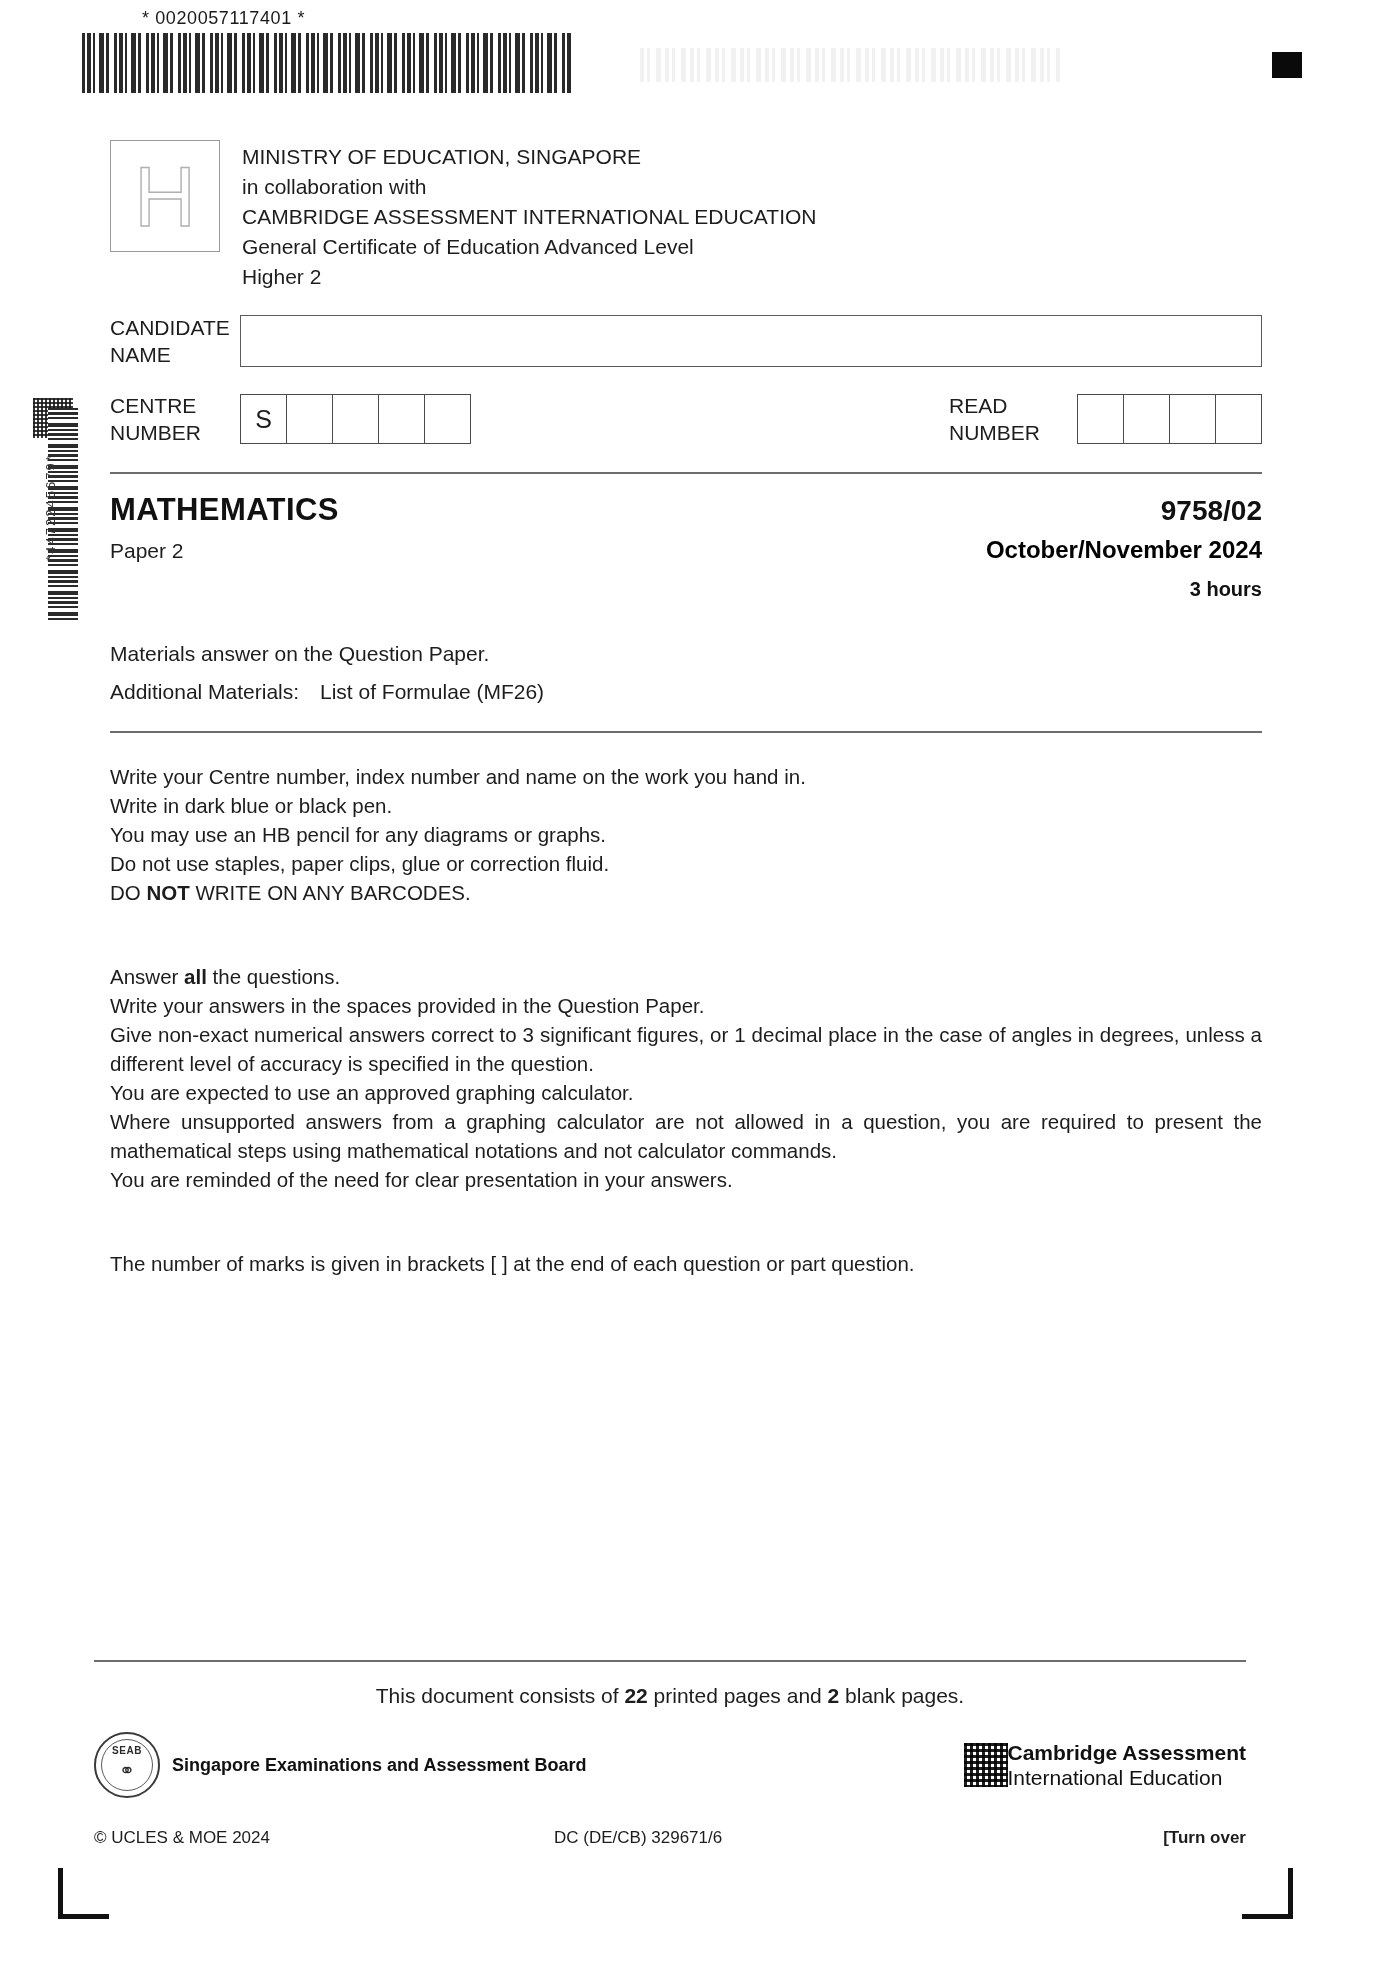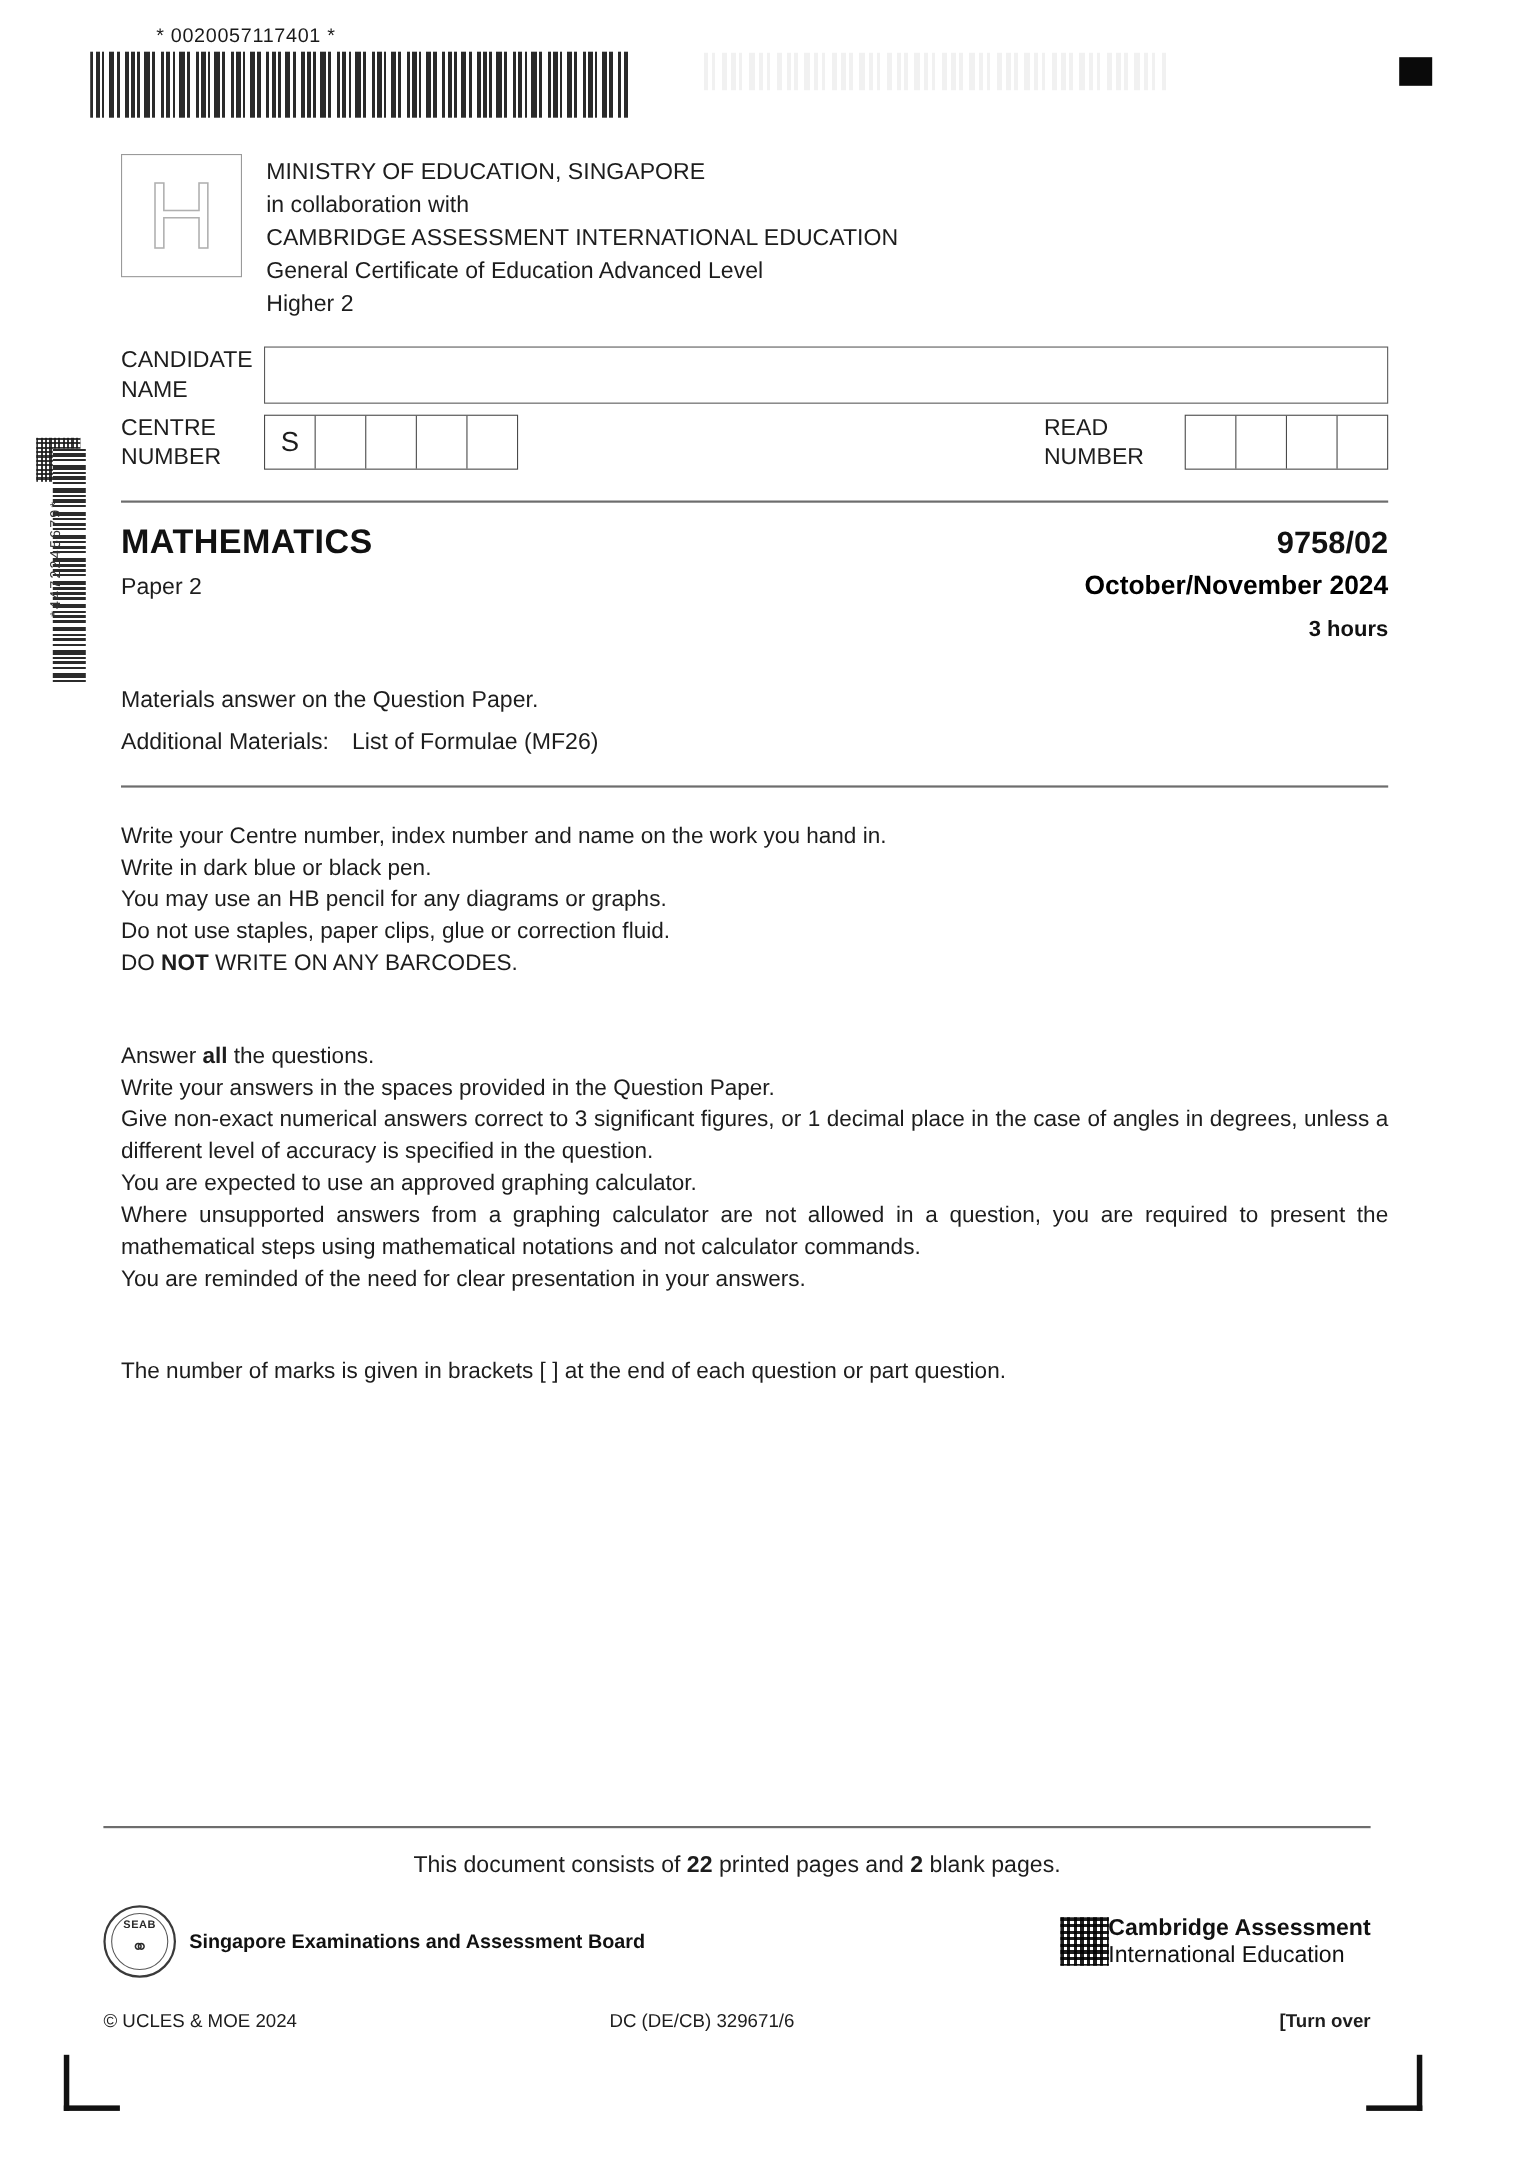--- a/index.html
+++ b/index.html
@@ -36,21 +36,21 @@
     top: 52px;
     width: 30px;
     height: 26px;
     background: #0a0a0a;
   }
 
   
   .top-barcode-wrap {
     position: absolute;
     left: 82px;
-    top: 22px;
+    top: 8px;
     width: 500px;
   }
   .barcode-number {
     font-size: 18px;
     letter-spacing: 0.6px;
     color: #1a1a1a;
     margin-left: 60px;
     margin-bottom: 4px;
     white-space: nowrap;
   }
@@ -195,21 +195,21 @@
     flex: 1 1 auto;
     height: 50px;
     border: 1.5px solid #5b5b5b;
     background: #fff;
   }
 
   
   .numbers-row {
     display: flex;
     align-items: center;
-    margin-top: 7px;
+    margin-top: 24px;
   }
   .cell-group {
     display: flex;
     border: 1.5px solid #4a4a4a;
     height: 48px;
     background: #fff;
   }
   .cell {
     width: 45px;
     height: 100%;

